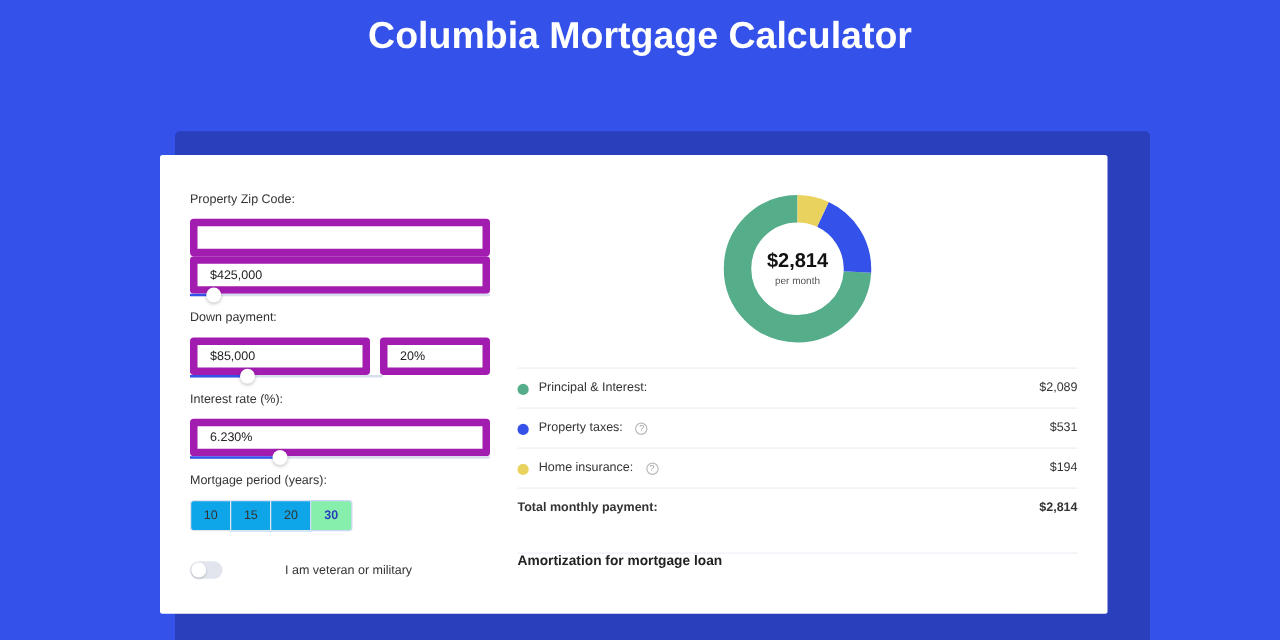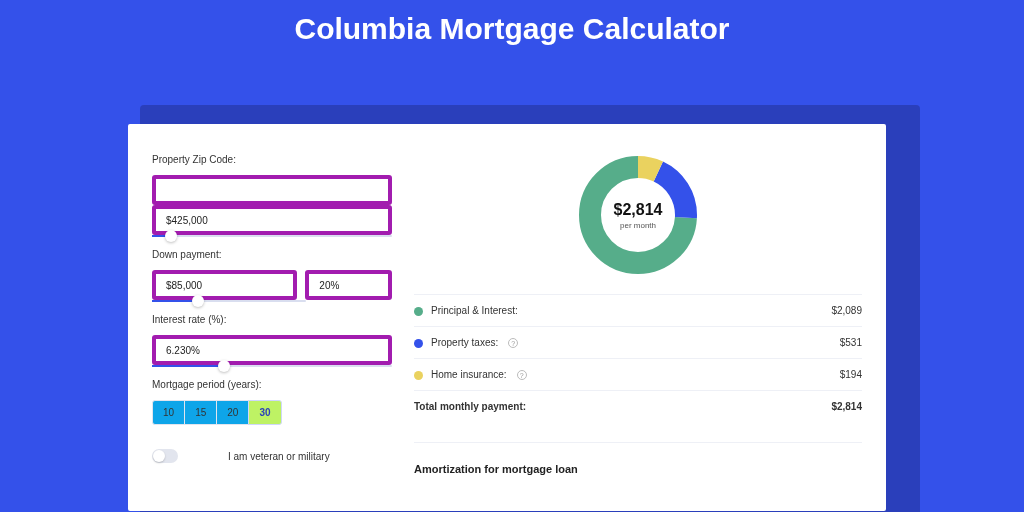--- a/index.html
+++ b/index.html
@@ -47,21 +47,21 @@
   }
   .field-label {
     font-size: 10px;
     color: #333;
     margin-bottom: 10px;
     margin-top: 12px;
   }
   .left-col .field-label:first-child { margin-top: 0; }
   .input {
     width: 100%;
-    border: 4px solid #a21caf;
+    border: 6px solid #a21caf;
     border-radius: 3px;
     height: 30px;
     padding: 0 10px;
     font-size: 10px;
     color: #222;
     background: #fff;
   }
   .input-row {
     display: flex;
     gap: 8px;
@@ -100,21 +100,21 @@
     padding: 6px 10px;
     border: 1px solid #e2e5ee;
     background: #0ea5e9;
     color: #333;
     cursor: pointer;
     margin-left: -1px;
   }
   .period-btn:first-child { margin-left: 0; border-radius: 3px 0 0 3px; }
   .period-btn:last-child { border-radius: 0 3px 3px 0; }
   .period-btn.active {
-    background: #bef264;
+    background: #86efac;
     border-color: #cfd7fa;
     color: #2a3fbb;
     font-weight: 600;
   }
   .toggle-row {
     display: flex;
     align-items: center;
     gap: 8px;
     margin-top: 24px;
   }
@@ -206,21 +206,21 @@
     font-size: 7px;
     color: #999;
     display: inline-flex;
     align-items: center;
     justify-content: center;
     margin-left: 2px;
   }
   .amortization {
     margin-top: 20px;
     border-top: 1px solid #eef0f6;
-    padding-top: 20px;
+    padding-top: 0;
   }
   .amort-title {
     font-size: 11px;
     font-weight: 700;
     color: #222;
     margin-bottom: 16px;
   }
 </style>
 </head>
 <body>

